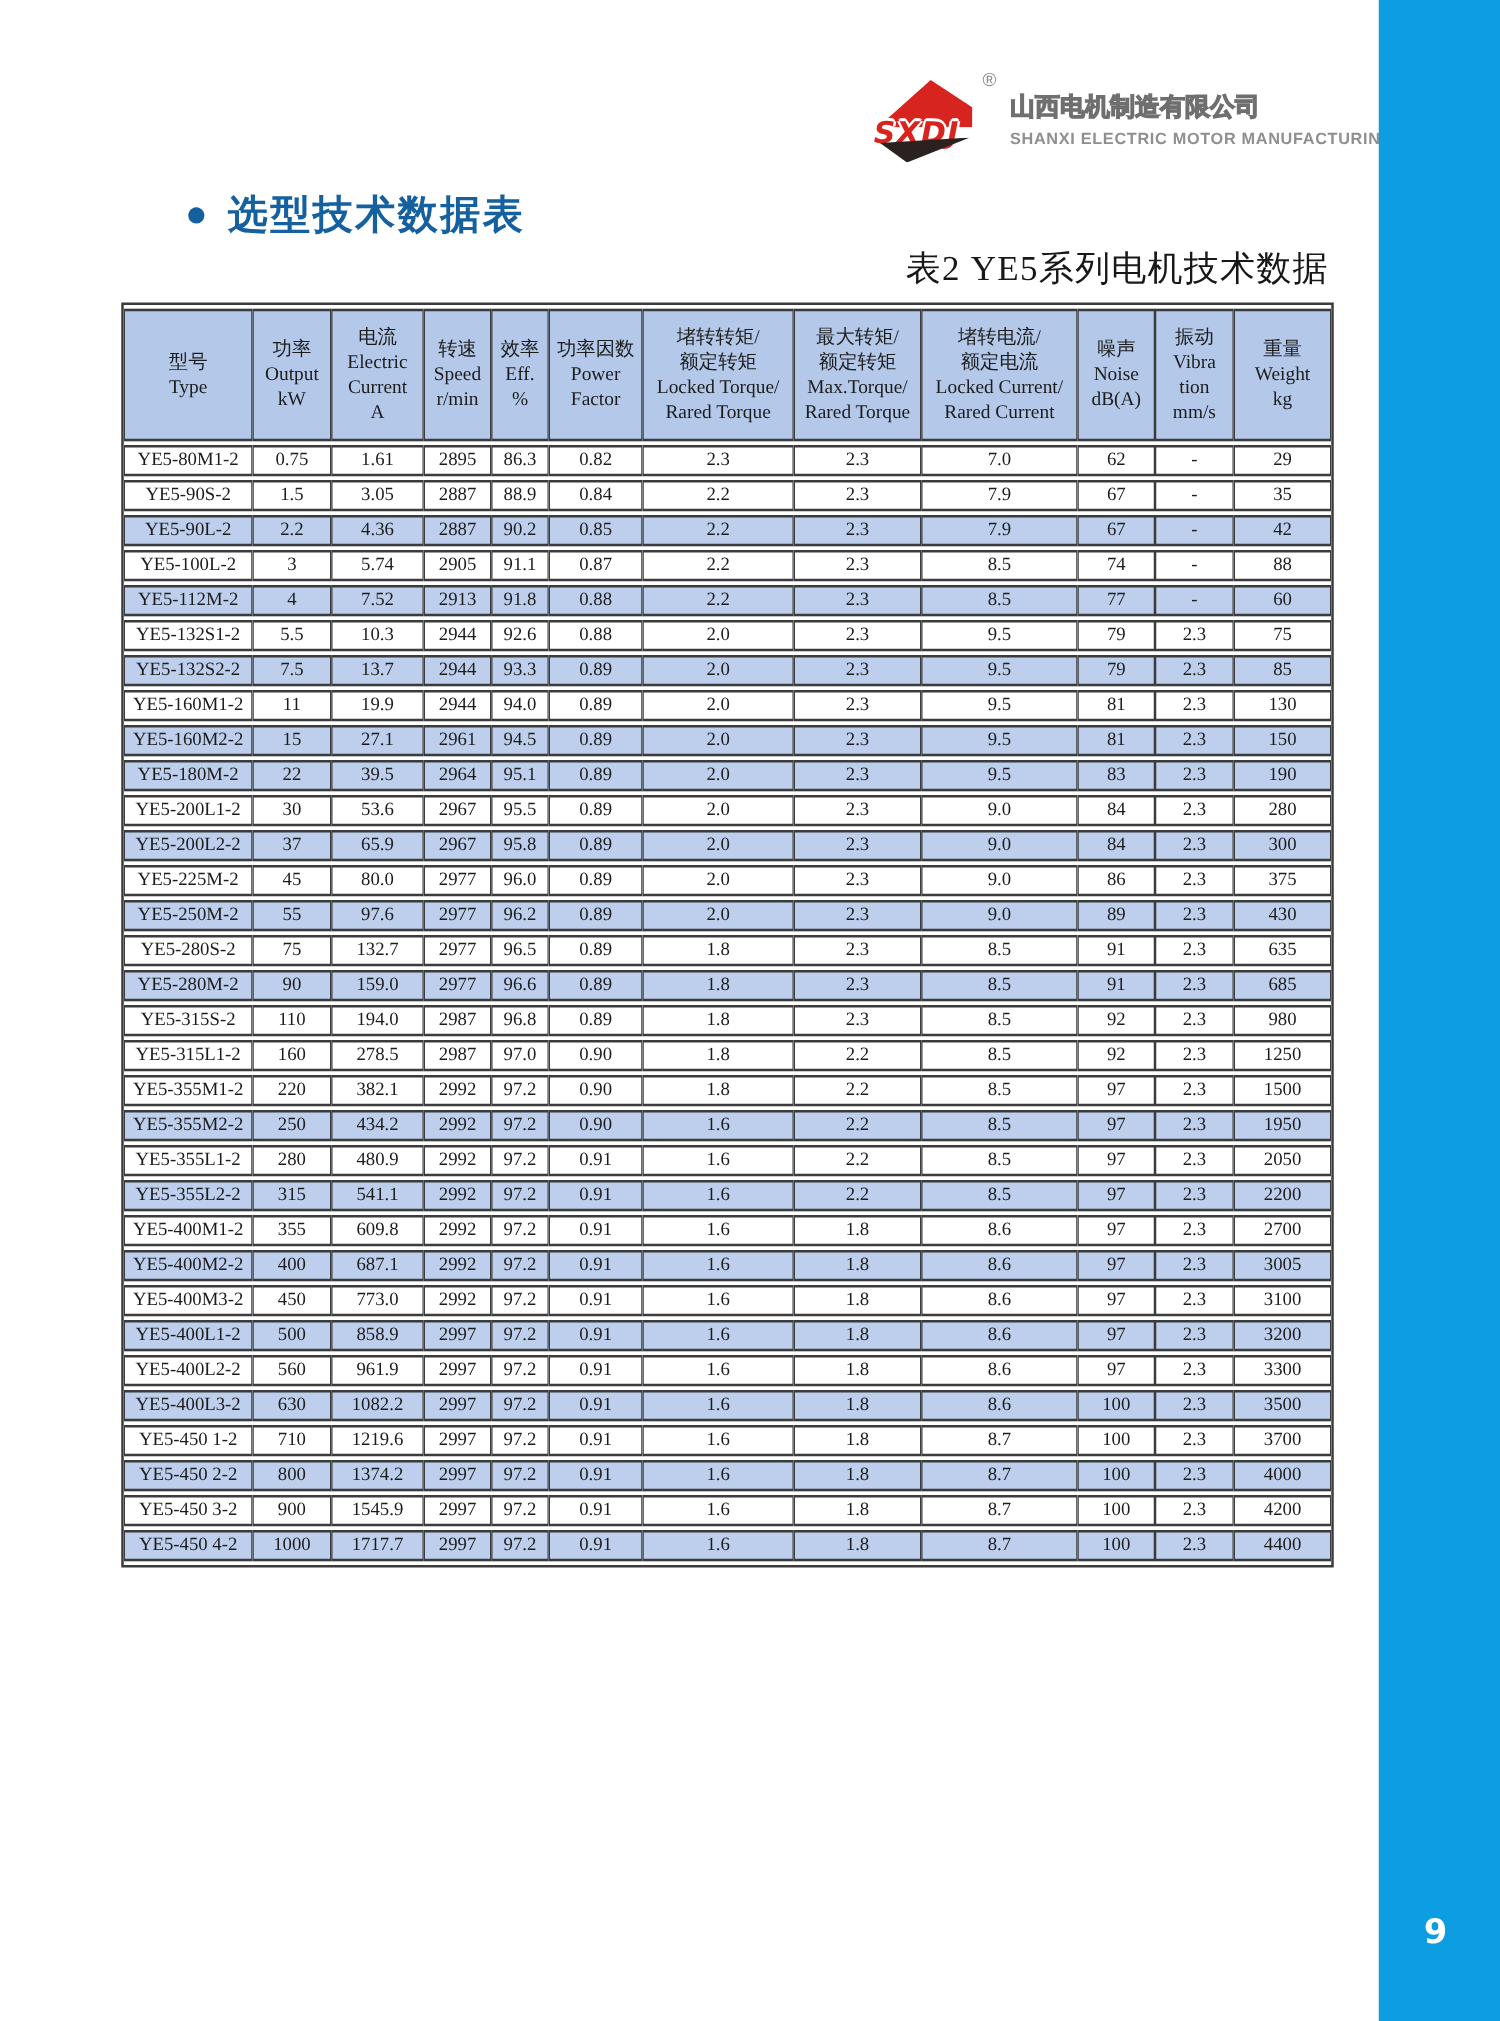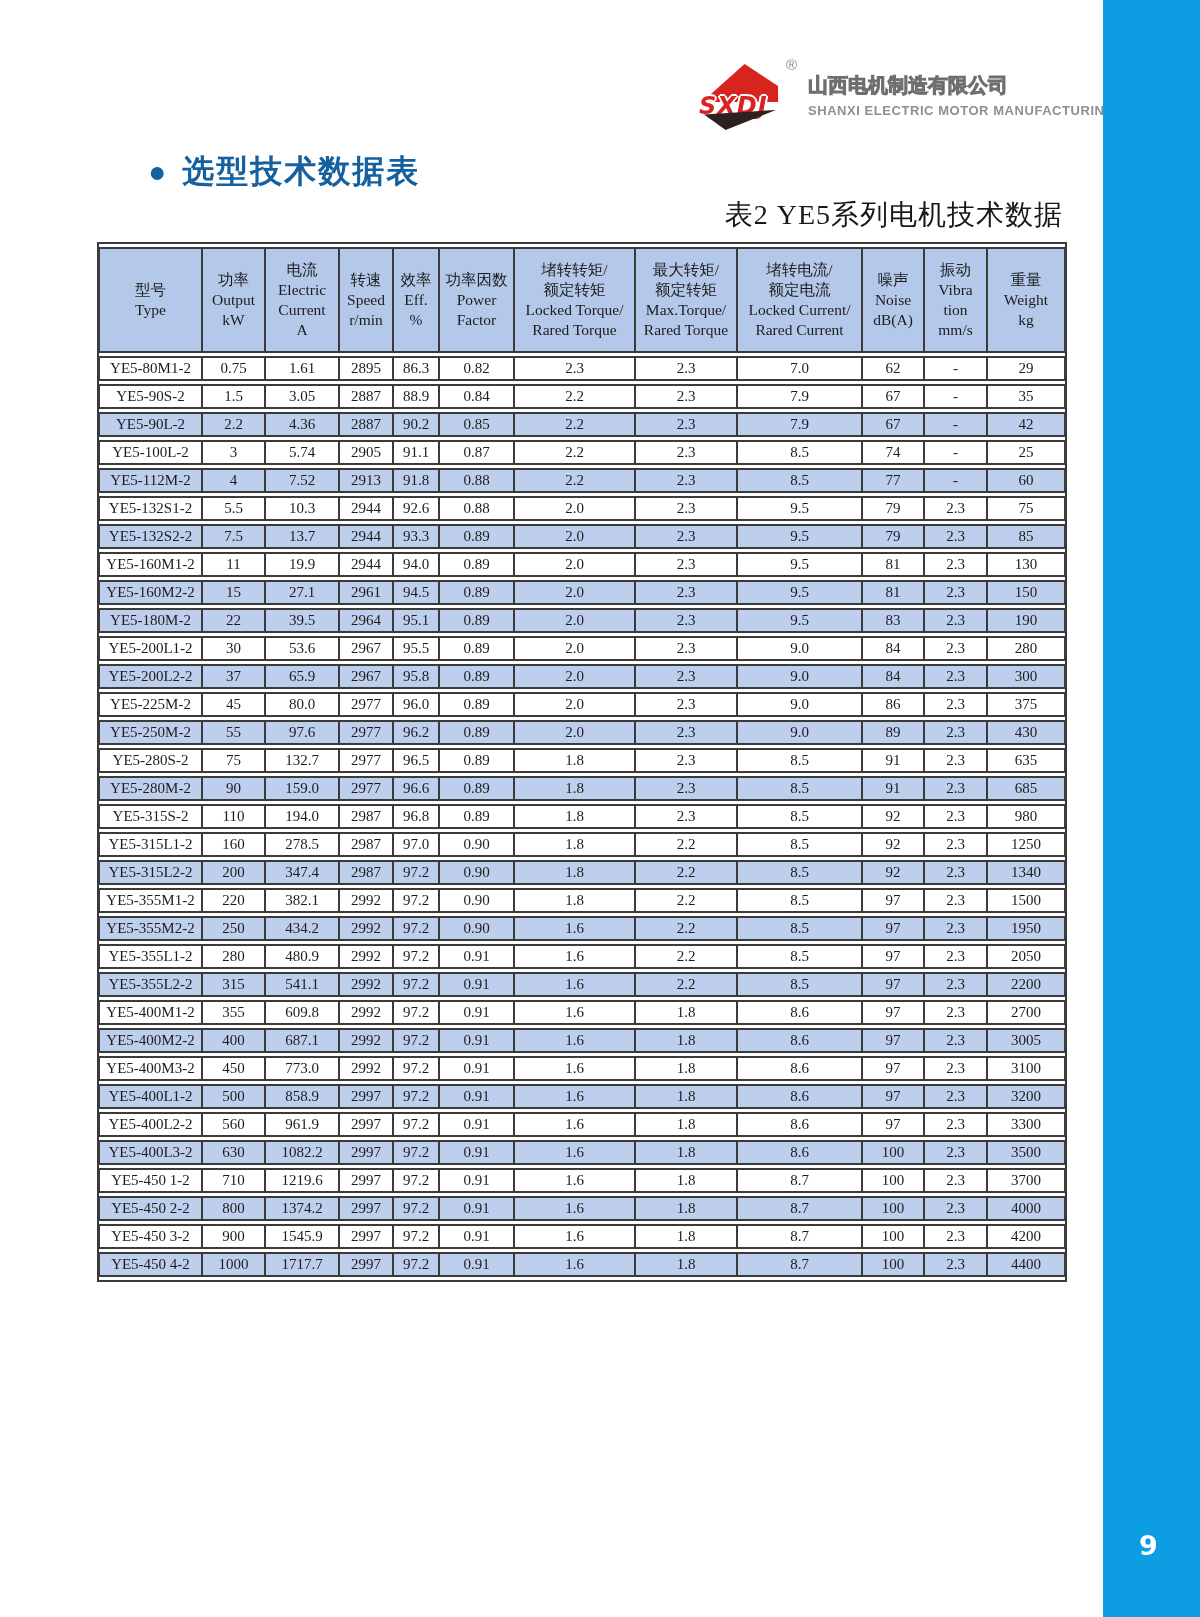--- a/index.html
+++ b/index.html
@@ -249,21 +249,21 @@
         <td>3</td>
         <td>5.74</td>
         <td>2905</td>
         <td>91.1</td>
         <td>0.87</td>
         <td>2.2</td>
         <td>2.3</td>
         <td>8.5</td>
         <td>74</td>
         <td>-</td>
-        <td>25</td>
+        <td>88</td>
       </tr>
       <tr class="alt">
         <td>YE5-112M-2</td>
         <td>4</td>
         <td>7.52</td>
         <td>2913</td>
         <td>91.8</td>
         <td>0.88</td>
         <td>2.2</td>
         <td>2.3</td>
@@ -447,34 +447,20 @@
         <td>2987</td>
         <td>97.0</td>
         <td>0.90</td>
         <td>1.8</td>
         <td>2.2</td>
         <td>8.5</td>
         <td>92</td>
         <td>2.3</td>
         <td>1250</td>
       </tr>
-      <tr class="alt">
-        <td>YE5-315L2-2</td>
-        <td>200</td>
-        <td>347.4</td>
-        <td>2987</td>
-        <td>97.2</td>
-        <td>0.90</td>
-        <td>1.8</td>
-        <td>2.2</td>
-        <td>8.5</td>
-        <td>92</td>
-        <td>2.3</td>
-        <td>1340</td>
-      </tr>
       <tr>
         <td>YE5-355M1-2</td>
         <td>220</td>
         <td>382.1</td>
         <td>2992</td>
         <td>97.2</td>
         <td>0.90</td>
         <td>1.8</td>
         <td>2.2</td>
         <td>8.5</td>

